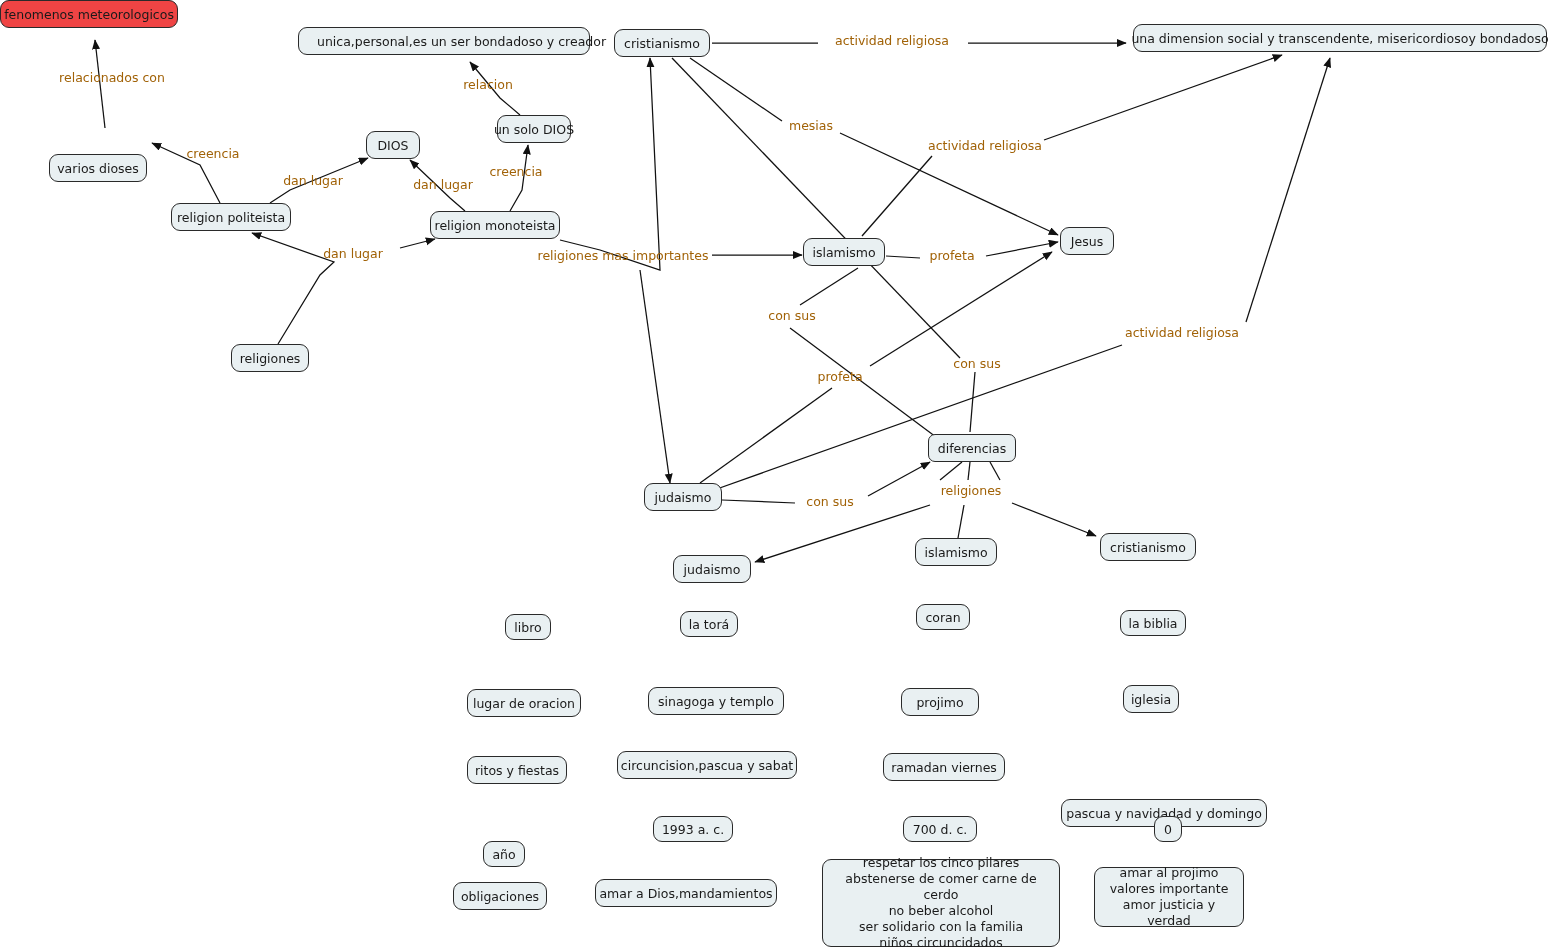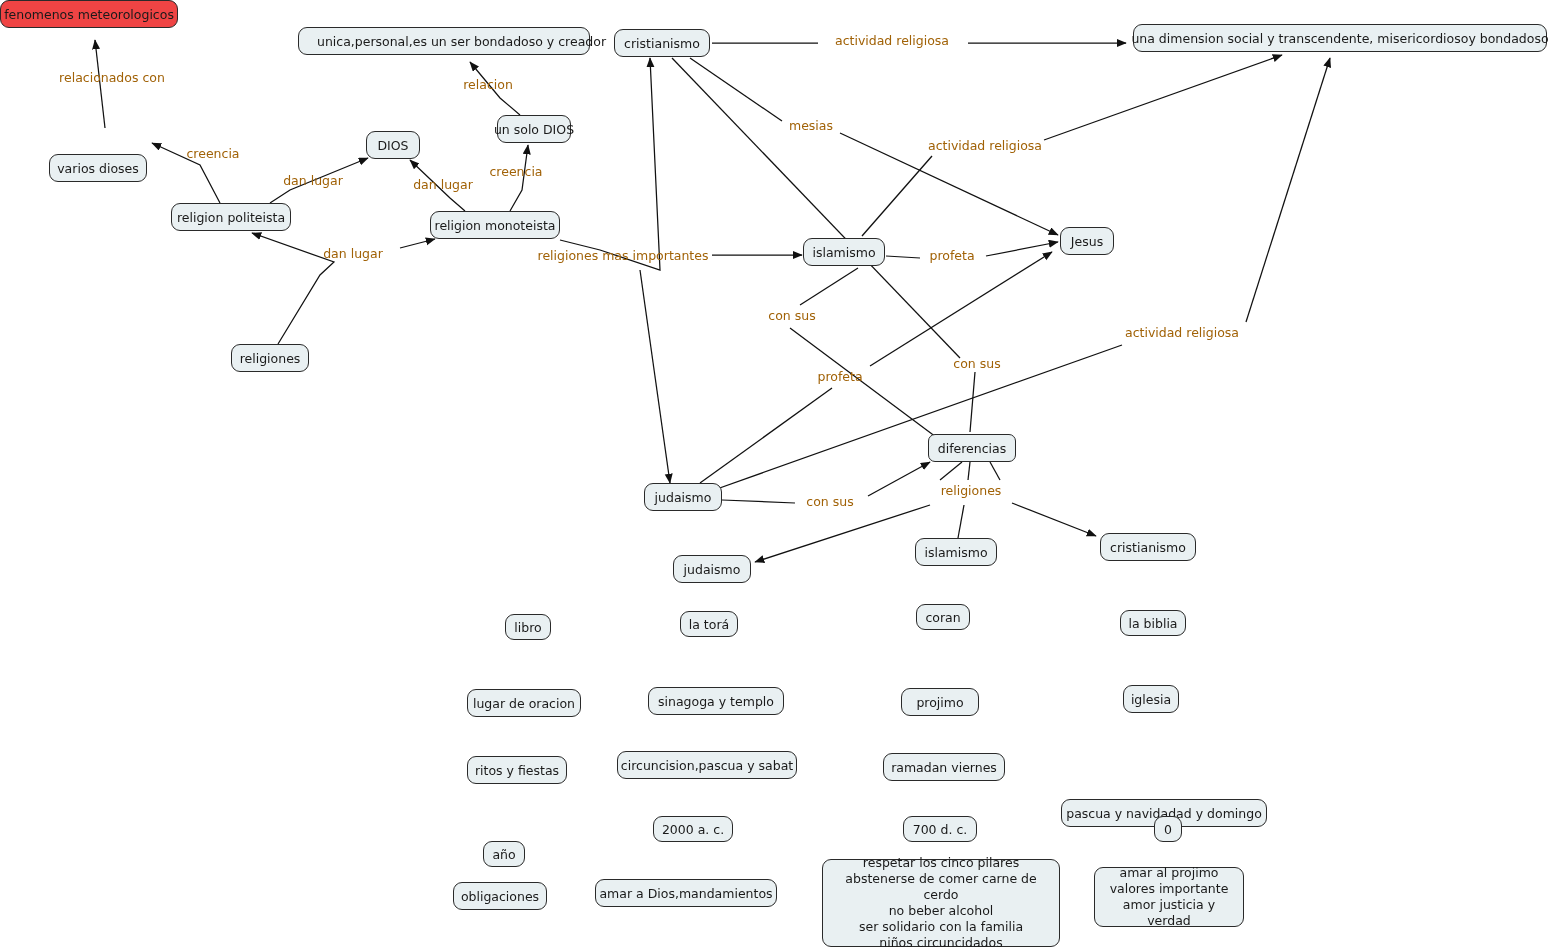--- a/index.html
+++ b/index.html
@@ -128,21 +128,21 @@
       <div class="node" style="left: 1153px; top: 623px; width: 66px; height: 26px; background: rgb(233, 240, 242); border-color: rgb(42, 42, 42);">la biblia</div>
       <div class="node" style="left: 524px; top: 703px; width: 114px; height: 28px; background: rgb(233, 240, 242); border-color: rgb(42, 42, 42);">lugar de oracion</div>
       <div class="node" style="left: 716px; top: 701px; width: 136px; height: 28px; background: rgb(233, 240, 242); border-color: rgb(42, 42, 42);">sinagoga y templo</div>
       <div class="node" style="left: 940px; top: 702px; width: 78px; height: 28px; background: rgb(233, 240, 242); border-color: rgb(42, 42, 42);">projimo</div>
       <div class="node" style="left: 1151px; top: 699px; width: 56px; height: 28px; background: rgb(233, 240, 242); border-color: rgb(42, 42, 42);">iglesia</div>
       <div class="node" style="left: 517px; top: 770px; width: 100px; height: 28px; background: rgb(233, 240, 242); border-color: rgb(42, 42, 42);">ritos y fiestas</div>
       <div class="node" style="left: 707px; top: 765px; width: 180px; height: 28px; background: rgb(233, 240, 242); border-color: rgb(42, 42, 42);">circuncision,pascua y sabat</div>
       <div class="node" style="left: 944px; top: 767px; width: 122px; height: 28px; background: rgb(233, 240, 242); border-color: rgb(42, 42, 42);">ramadan viernes</div>
       <div class="node" style="left: 1164px; top: 769px; width: 206px; height: 28px; background: rgb(233, 240, 242); border-color: rgb(42, 42, 42); margin-top: 44px;">pascua y navidadad y domingo</div>
       <div class="node" style="left: 504px; top: 838px; width: 42px; height: 26px; background: rgb(233, 240, 242); border-color: rgb(42, 42, 42); margin-top: 16px;">año</div>
-      <div class="node" style="left: 693px; top: 829px; width: 80px; height: 26px; background: rgb(233, 240, 242); border-color: rgb(42, 42, 42);">2000 a. c.</div>
+      <div class="node" style="left: 693px; top: 829px; width: 80px; height: 26px; background: rgb(233, 240, 242); border-color: rgb(42, 42, 42);">1993 a. c.</div>
       <div class="node" style="left: 940px; top: 829px; width: 74px; height: 26px; background: rgb(233, 240, 242); border-color: rgb(42, 42, 42);">700 d. c.</div>
       <div class="node" style="left: 1168px; top: 829px; width: 28px; height: 26px; background: rgb(233, 240, 242); border-color: rgb(42, 42, 42);">0</div>
       <div class="node" style="left: 500px; top: 896px; width: 94px; height: 28px; background: rgb(233, 240, 242); border-color: rgb(42, 42, 42);">obligaciones</div>
       <div class="node" style="left: 686px; top: 893px; width: 182px; height: 28px; background: rgb(233, 240, 242); border-color: rgb(42, 42, 42);">amar a Dios,mandamientos</div>
       <div class="node multiline" style="left: 941px; top: 903px; width: 238px; height: 88px; background: rgb(233, 240, 242); border-color: rgb(42, 42, 42);">respetar los cinco pilares
 abstenerse de comer carne de cerdo
 no beber alcohol
 ser solidario con la familia
 niños circuncidados</div>
       <div class="node multiline" style="left: 1169px; top: 897px; width: 150px; height: 60px; background: rgb(233, 240, 242); border-color: rgb(42, 42, 42);">amar al projimo

